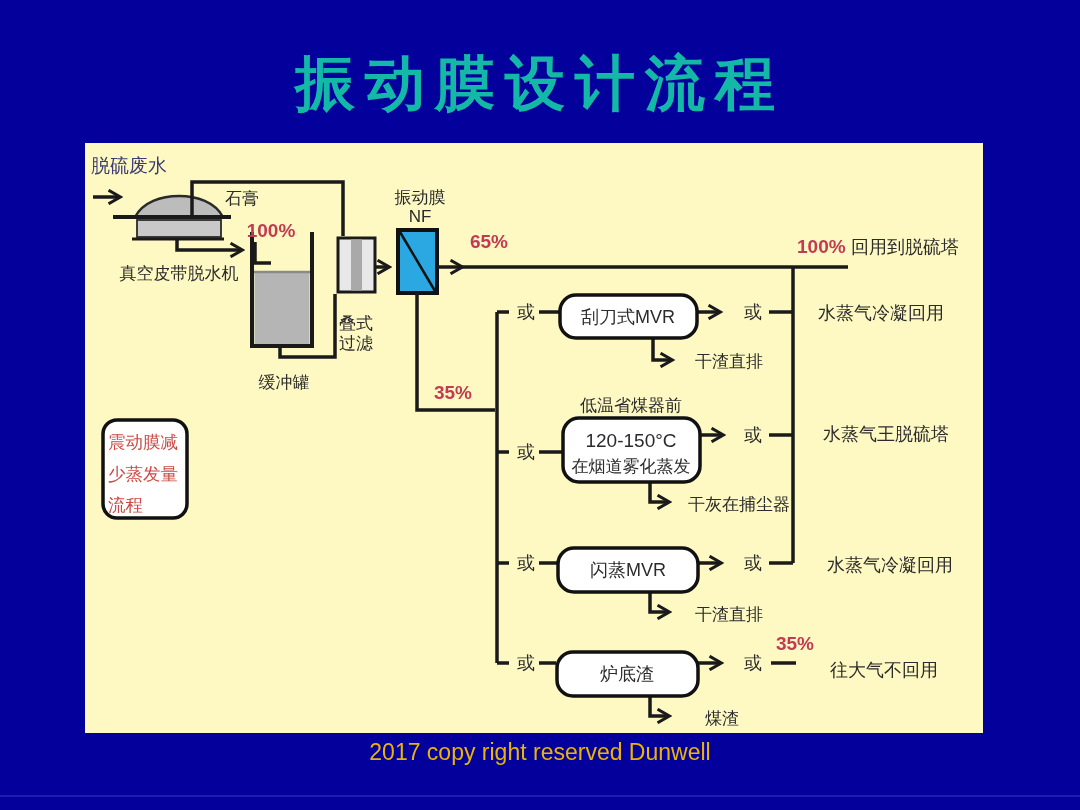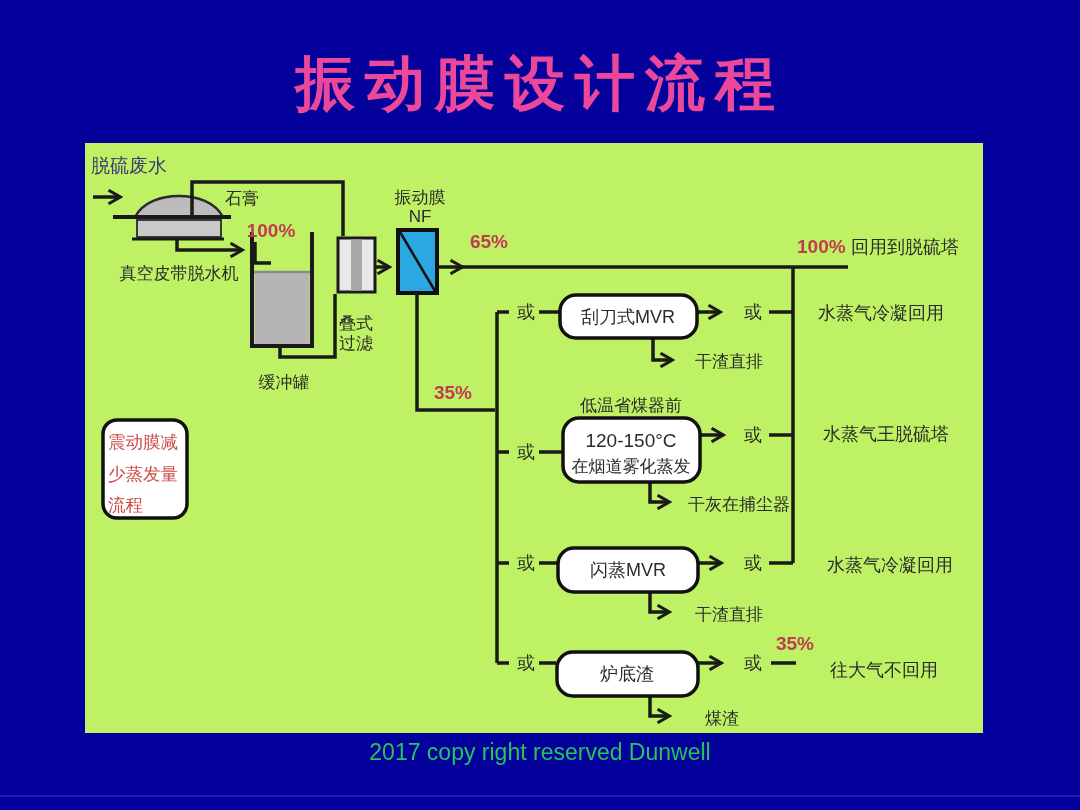--- a/index.html
+++ b/index.html
@@ -4,29 +4,29 @@
 <style>
   html,body{margin:0;padding:0;}
   body{
     width:1080px;height:810px;position:relative;overflow:hidden;
     background:#04009B;
     font-family:"Liberation Sans","DejaVu Sans",sans-serif;
   }
   .title{
     position:absolute;left:0;top:44px;width:1080px;text-align:center;
     font-family:"Liberation Serif","DejaVu Serif",serif;
-    font-size:60px;font-weight:600;letter-spacing:10px;color:#ec4899;
+    font-size:60px;font-weight:600;letter-spacing:10px;color:#14b8a6;
   }
   .canvas{
     position:absolute;left:85px;top:143px;width:898px;height:590px;
-    background:#bef264;
+    background:#fef9c3;
   }
   .footer{
     position:absolute;left:0;top:739px;width:1080px;text-align:center;
-    font-size:23px;line-height:27px;color:#22c55e;
+    font-size:23px;line-height:27px;color:#eab308;
   }
   .bottom-line{
     position:absolute;left:0;top:795px;width:1080px;height:2px;
     background:#2424B4;opacity:.8;
   }
   svg text{
     font-family:"Liberation Sans","DejaVu Sans",sans-serif;
     fill:#2b2b2b;
   }
   svg text.red{fill:#C23B52;font-weight:bold;}

